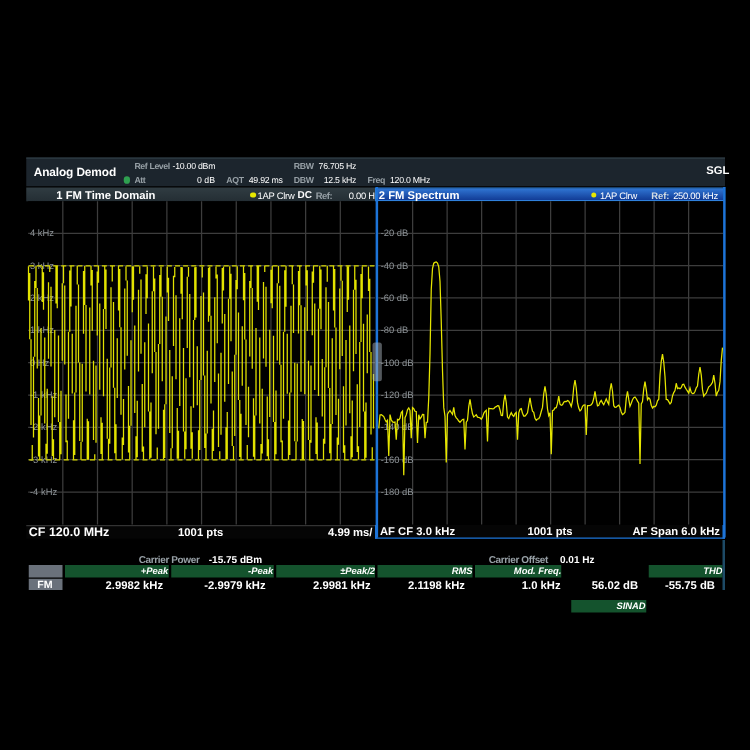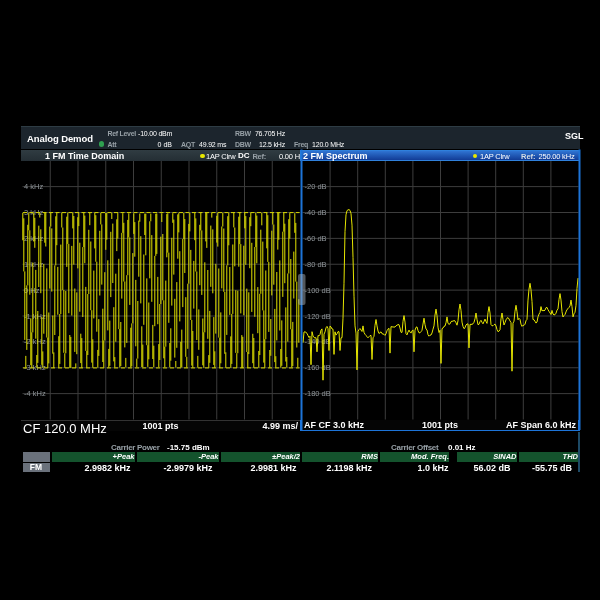--- a/index.html
+++ b/index.html
@@ -43,21 +43,21 @@
 
   <div class="abs" style="left:279px;top:23.5px;width:280px;height:11.5px;background:linear-gradient(#2f74d2,#123c96);border:1px solid #2f80dc;">
     <div class="abs" style="left:2px;top:0;font-size:9px;font-weight:bold;color:#fff;">2 FM Spectrum</div>
     <div class="abs" style="left:171.5px;top:3px;width:4.5px;height:4.5px;border-radius:2.5px;background:#e8e800;"></div>
     <div class="abs" style="left:179px;top:1.5px;font-size:7.5px;color:#fff;letter-spacing:-0.2px;">1AP Clrw</div>
     <div class="abs" style="left:220px;top:1.5px;font-size:7.5px;font-weight:bold;color:#d5dde2;">Ref:</div>
     <div class="abs" style="left:237.5px;top:1.5px;font-size:7.5px;color:#fff;letter-spacing:-0.2px;">250.00 kHz</div>
   </div>
 
   <div class="abs" style="left:0;top:293.5px;width:279px;height:11px;background:#050505;border-top:1px solid #333;">
-    <div class="abs val" style="left:2px;top:0.5px;font-size:13px;font-weight:normal;">CF 120.0 MHz</div>
+    <div class="abs val" style="left:2px;top:0.5px;font-size:10px;font-weight:bold;">CF 120.0 MHz</div>
     <div class="abs val" style="left:0;top:0.5px;width:279px;text-align:center;font-size:9px;font-weight:bold;">1001 pts</div>
     <div class="abs val" style="right:2px;top:0.5px;font-size:9px;font-weight:bold;">4.99 ms/</div>
   </div>
   <div class="abs" style="left:279px;top:293.5px;width:280px;height:11px;background:#050505;border-left:2px solid #1d74d8;border-right:2px solid #1d74d8;border-bottom:1.5px solid #1d74d8;">
     <div class="abs val" style="left:2px;top:0px;font-size:9px;font-weight:bold;">AF CF 3.0 kHz</div>
     <div class="abs val" style="left:0;top:0px;width:276px;text-align:center;font-size:9px;font-weight:bold;">1001 pts</div>
     <div class="abs val" style="right:2px;top:0px;font-size:9px;font-weight:bold;">AF Span 6.0 kHz</div>
   </div>
 
   <div class="abs" style="left:0;top:314.5px;width:559px;height:11px;background:#000;">
@@ -65,21 +65,21 @@
     <div class="abs val" style="left:146px;top:2px;font-size:8px;font-weight:bold;">-15.75 dBm</div>
     <div class="abs lab" style="left:370px;top:2px;font-size:8px;">Carrier Offset</div>
     <div class="abs val" style="left:427px;top:2px;font-size:8px;font-weight:bold;">0.01 Hz</div>
   </div>
   <div class="abs" style="left:1.5px;top:326px;width:27px;height:9.5px;background:#6a717b;"></div>
   <div class="abs hdr" style="left:30.5px;width:83px;">+Peak</div>
   <div class="abs hdr" style="left:115.5px;width:82px;">-Peak</div>
   <div class="abs hdr" style="left:199.5px;width:79.5px;">±Peak/2</div>
   <div class="abs hdr" style="left:281px;width:76px;padding-left:36px;">RMS</div>
   <div class="abs hdr" style="left:359px;width:69px;">Mod. Freq.</div>
-  <div class="abs hdr" style="left:435.5px;width:60px;">SINAD</div>
+  <div class="abs hdr" style="left:435.5px;width:60px;margin-top:28px;">SINAD</div>
   <div class="abs hdr" style="left:497.5px;width:59.5px;">THD</div>
   <div class="abs" style="left:1.5px;top:336.5px;width:27px;height:9px;background:#6a717b;text-align:center;font-size:8.5px;font-weight:bold;color:#fff;line-height:9px;">FM</div>
   <div class="abs cell" style="left:30.5px;width:79px;">2.9982 kHz</div>
   <div class="abs cell" style="left:115.5px;width:76px;">-2.9979 kHz</div>
   <div class="abs cell" style="left:199.5px;width:76px;">2.9981 kHz</div>
   <div class="abs cell" style="left:281px;width:70px;">2.1198 kHz</div>
   <div class="abs cell" style="left:359px;width:68.5px;">1.0 kHz</div>
   <div class="abs cell" style="left:435.5px;width:54px;">56.02 dB</div>
   <div class="abs cell" style="left:497.5px;width:53.5px;">-55.75 dB</div>
   <div class="abs" style="left:557px;top:305.5px;width:1.5px;height:40.5px;background:#1d4a66;"></div>

